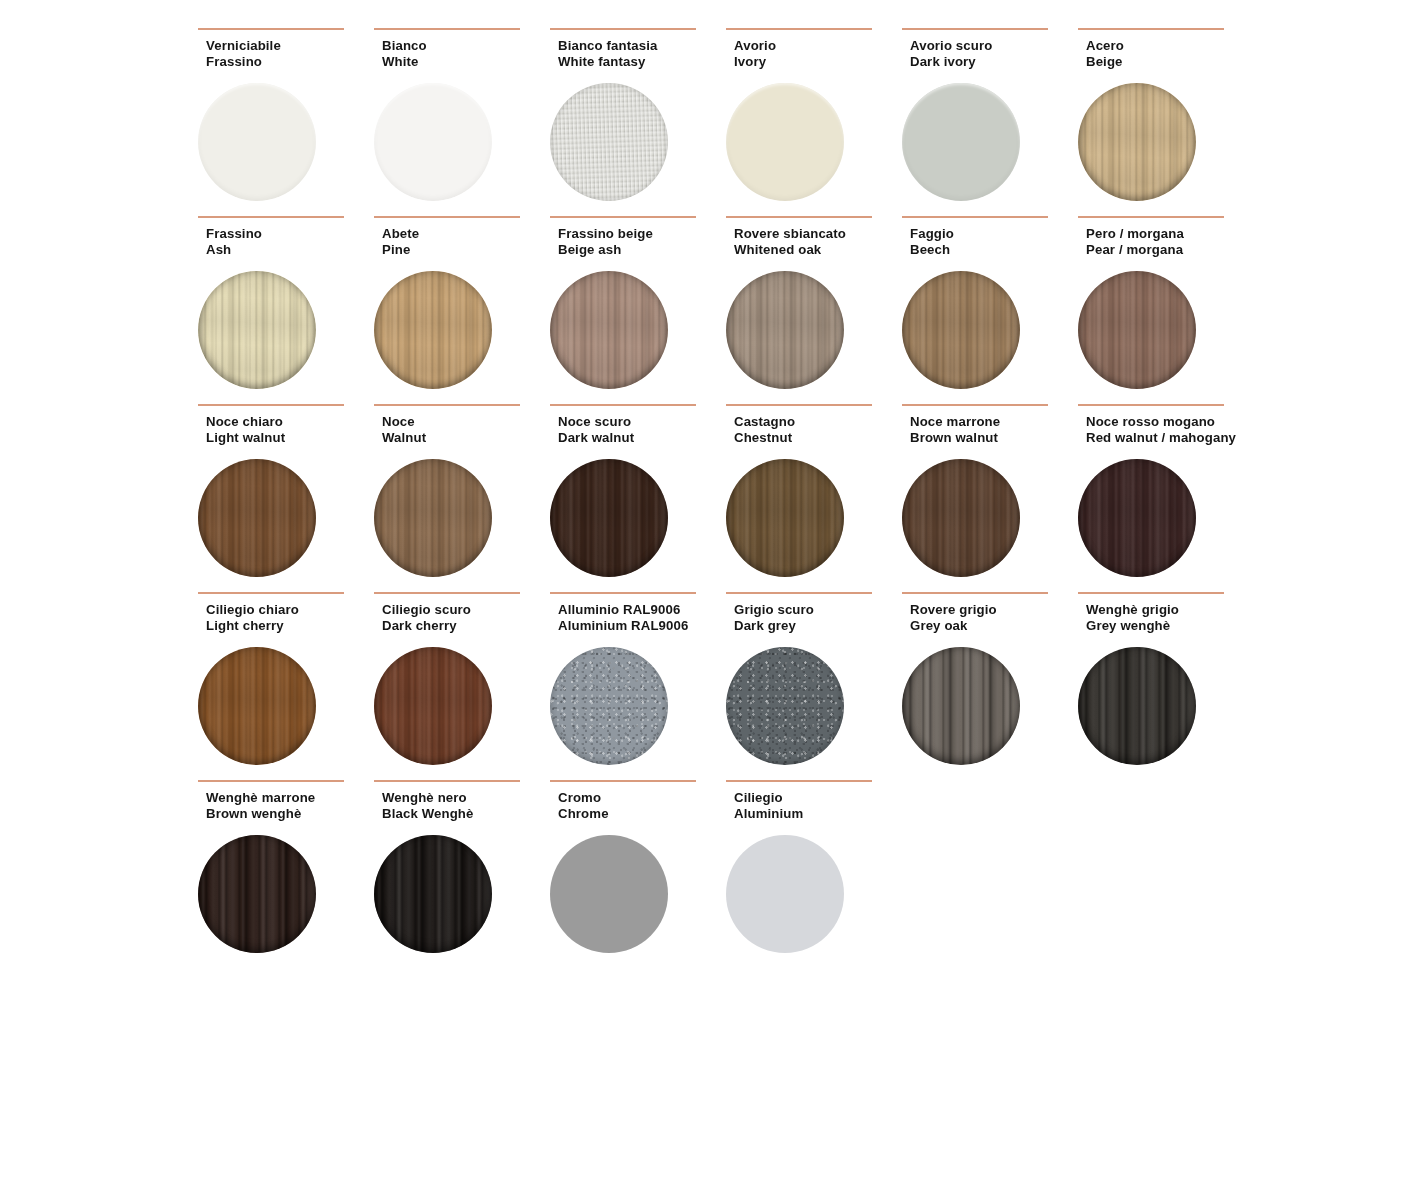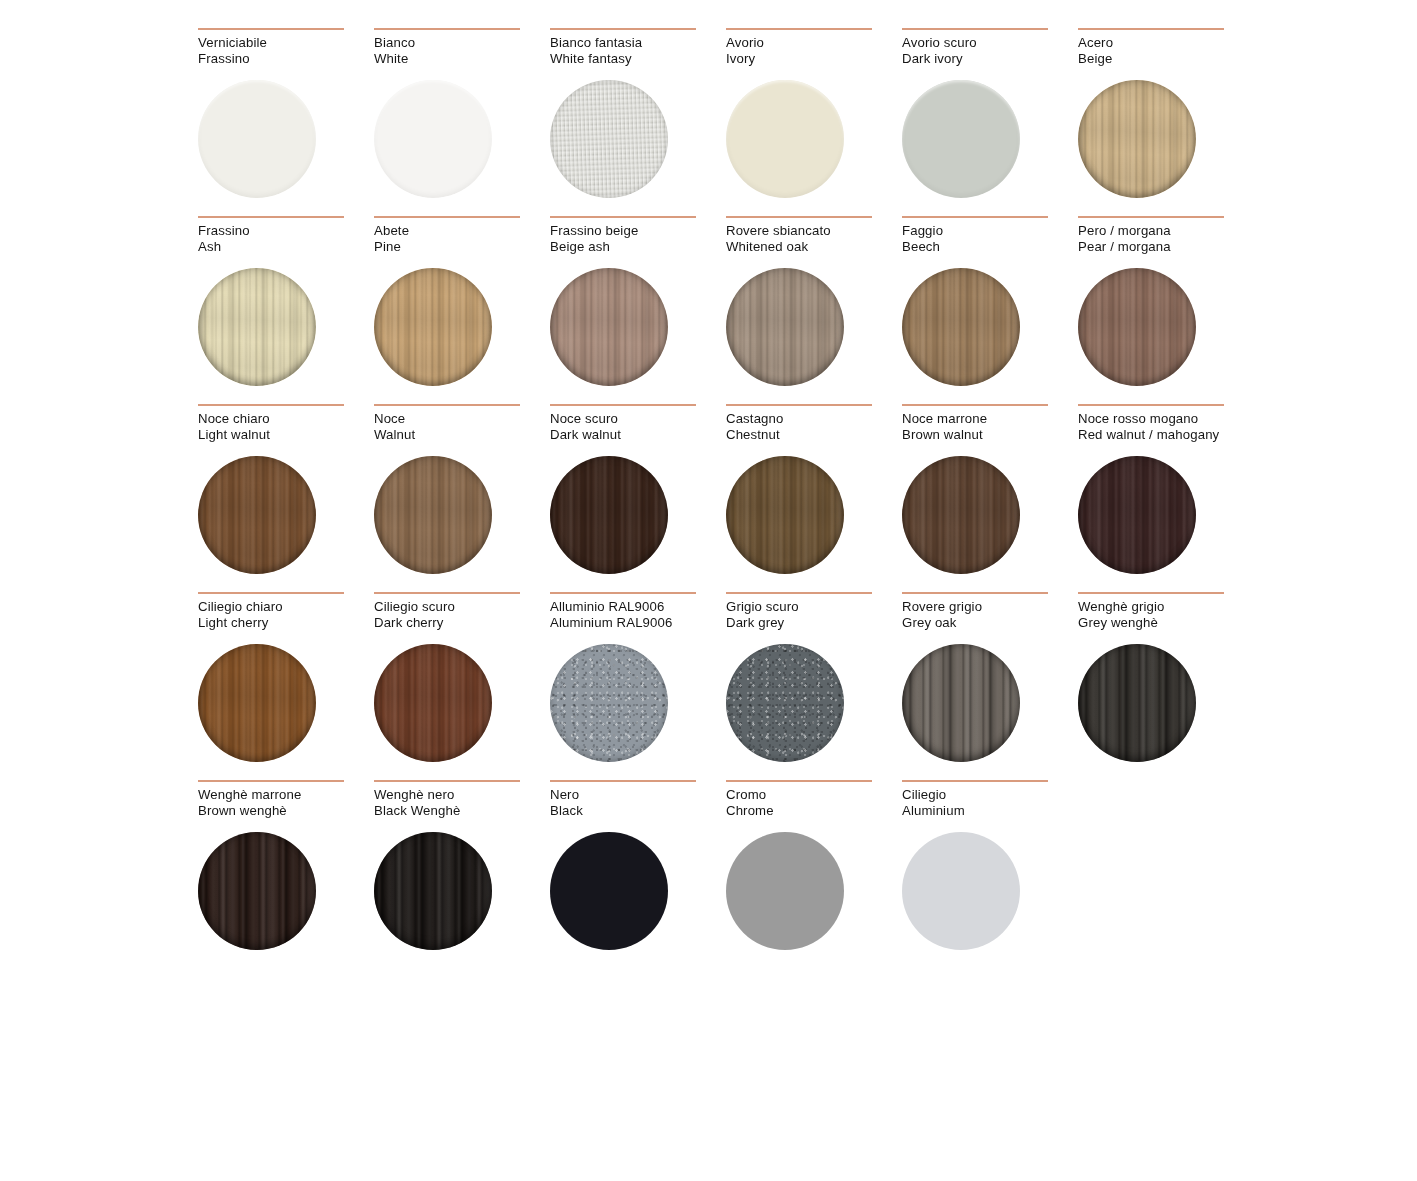--- a/index.html
+++ b/index.html
@@ -35,23 +35,24 @@
     position: relative;
   }
   .rule {
     width: 146px;
     height: 2px;
     background: #d99b7e;
     margin: 0 0 5px 0;
   }
   .labels {
     padding: 0;
-    margin: 0;
+    margin: 8px;
     line-height: 15.5px;
     height: 34px;
+    font-weight: bold;
   }
   .lbl-it, .lbl-en {
     display: block;
     font-size: 13.2px;
     letter-spacing: 0.01em;
     white-space: nowrap;
     color: #161616;
   }
   .swatch-wrap {
     margin-top: 11px;
@@ -520,33 +521,20 @@
         <div class="swatch-wrap">
           <div class="swatch tex-wood-strong" style="background: rgb(27, 23, 21);">
             <div class="grain"></div>
             <div class="ring"></div>
           </div>
         </div>
       </div>
       <div class="cell">
         <div class="rule"></div>
         <div class="labels">
-          <span class="lbl-it">Nero</span>
-          <span class="lbl-en">Black</span>
-        </div>
-        <div class="swatch-wrap">
-          <div class="swatch tex-flat" style="background: rgb(22, 22, 29);">
-            <div class="grain"></div>
-            <div class="ring"></div>
-          </div>
-        </div>
-      </div>
-      <div class="cell">
-        <div class="rule"></div>
-        <div class="labels">
           <span class="lbl-it">Cromo</span>
           <span class="lbl-en">Chrome</span>
         </div>
         <div class="swatch-wrap">
           <div class="swatch tex-flat" style="background: rgb(155, 155, 155);">
             <div class="grain"></div>
             <div class="ring"></div>
           </div>
         </div>
       </div>

